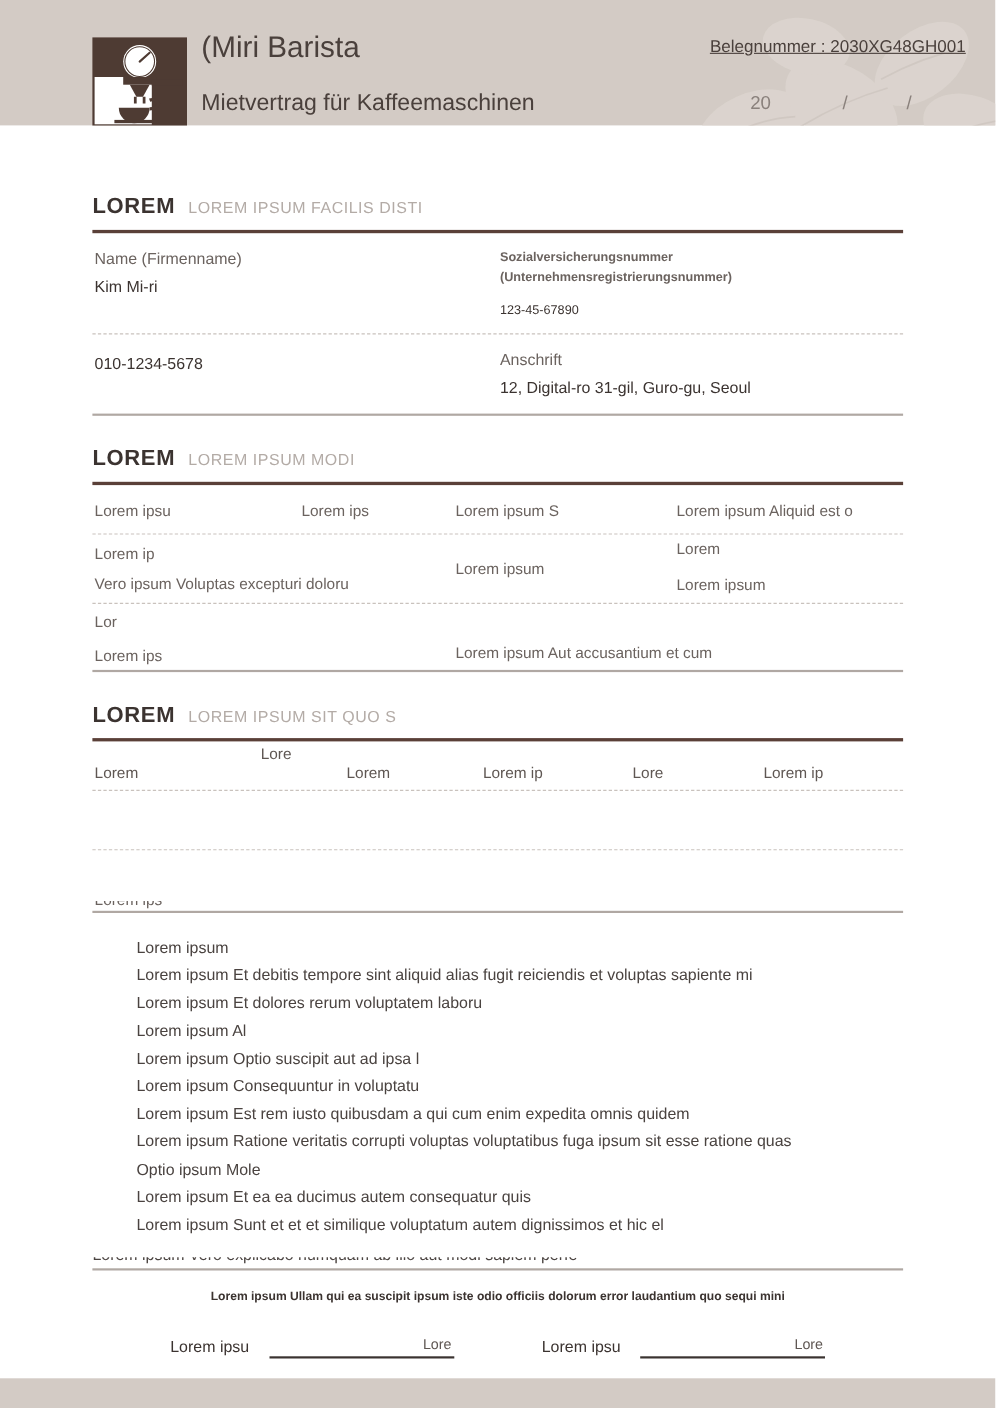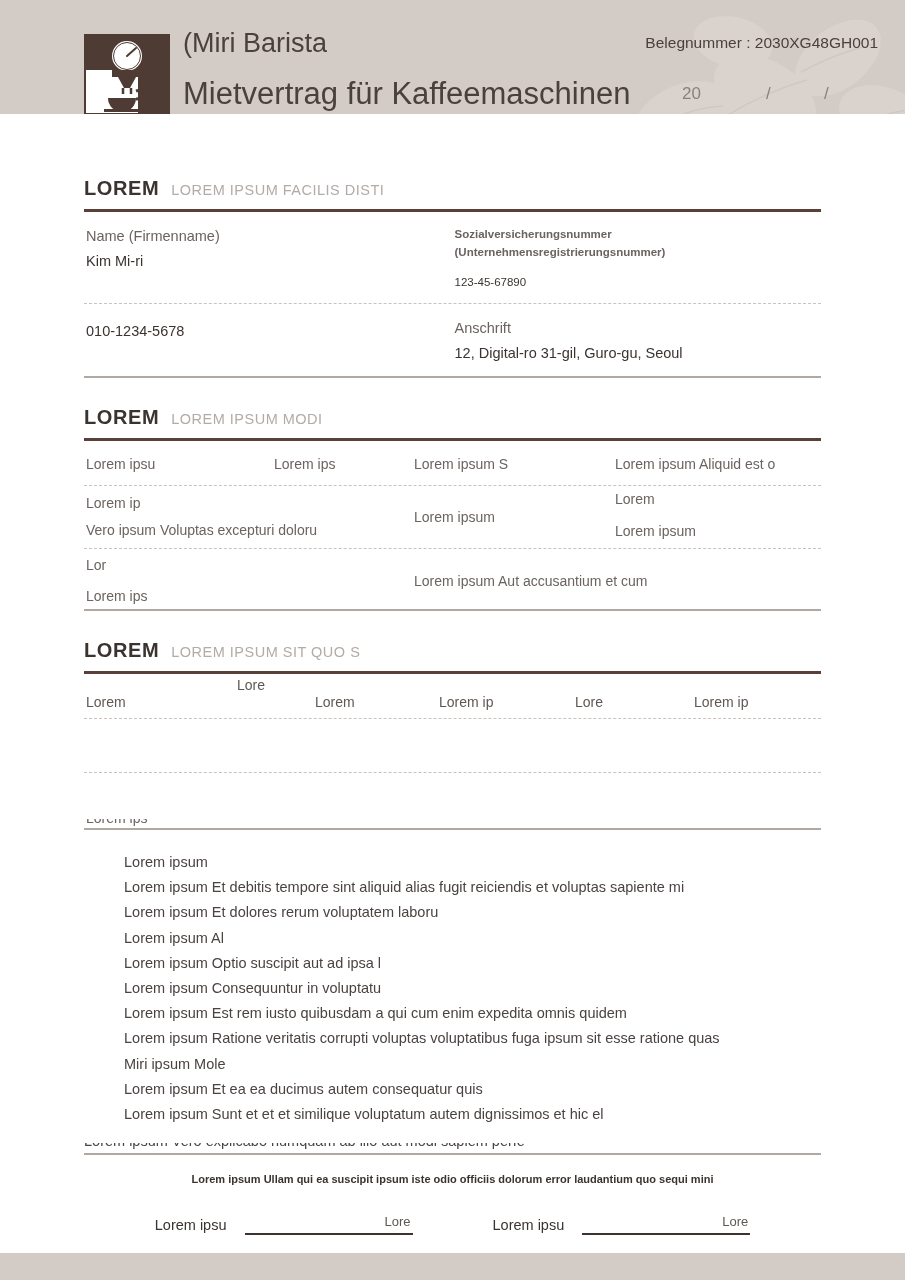--- a/index.html
+++ b/index.html
@@ -42,33 +42,34 @@
   }
   .title-main {
     font-size: 27px;
     font-weight: 400;
     color: #4a403c;
     letter-spacing: 0px;
     line-height: 34px;
     white-space: nowrap;
   }
   .title-sub {
-    font-size: 31px;
+    font-size: 21px;
     font-weight: 400;
     color: #4a403c;
     line-height: 30px;
     margin-top: 19px;
     white-space: nowrap;
   }
   .doc-no {
     position: absolute;
     right: 27px; top: 34px;
     font-size: 15.5px;
     color: #4a403c;
     white-space: nowrap;
+    text-decoration: underline;
   }
   .date-row {
     position: absolute;
     left: 678px; top: 84px;
     width: 202px;
     height: 32px;
     border-bottom: 2px solid #3a3330;
   }
   .date-row .dseg {
     position: absolute;
@@ -372,21 +373,21 @@
     <span class="t2-cell" style="left:2px;  top:36px">Vero ipsum Voluptas excepturi doloru</span>
     <span class="t2-cell" style="left:330px; top:23px">Lorem ipsum</span>
     <span class="t2-cell" style="left:531px; top:5px">Lorem</span>
     <span class="t2-cell" style="left:531px; top:37px">Lorem ipsum</span>
   </div>
   <div class="rule-dash"></div>
 
   <div class="t2-row t2-r3">
     <span class="t2-cell" style="left:2px;  top:8px">Lor</span>
     <span class="t2-cell" style="left:2px;  top:39px">Lorem ips</span>
-    <span class="t2-cell" style="left:330px; top:24px">Lorem ipsum Aut accusantium et cum</span>
+    <span class="t2-cell" style="left:330px; top:36px">Lorem ipsum Aut accusantium et cum</span>
   </div>
   <div class="rule-bottom"></div>
 
   <div style="height:28px"></div>
   <div class="sec-head">
     <span class="h-main">LOREM</span>
     <span class="h-sub">LOREM IPSUM SIT QUO S</span>
   </div>
   <div class="rule-top"></div>
 
@@ -409,21 +410,21 @@
 
   <ul class="terms">
     <li>Lorem ipsum</li>
     <li>Lorem ipsum Et debitis tempore sint aliquid alias fugit reiciendis et voluptas sapiente mi</li>
     <li>Lorem ipsum Et dolores rerum voluptatem laboru</li>
     <li>Lorem ipsum Al</li>
     <li>Lorem ipsum Optio suscipit aut ad ipsa l</li>
     <li>Lorem ipsum Consequuntur in voluptatu</li>
     <li>Lorem ipsum Est rem iusto quibusdam a qui cum enim expedita omnis quidem</li>
     <li>Lorem ipsum Ratione veritatis corrupti voluptas voluptatibus fuga ipsum sit esse ratione quas</li>
-    <li>Miri ipsum Mole</li>
+    <li>Optio ipsum Mole</li>
     <li>Lorem ipsum Et ea ea ducimus autem consequatur quis</li>
     <li>Lorem ipsum Sunt et et et similique voluptatum autem dignissimos et hic el</li>
   </ul>
   <div class="terms-clip">
     <span>Lorem ipsum Vero explicabo numquam ab illo aut modi sapiem perfe</span>
   </div>
   <div class="rule-bottom"></div>
 
   <div class="confirm">Lorem ipsum Ullam qui ea suscipit ipsum iste odio officiis dolorum error laudantium quo sequi mini</div>
 

